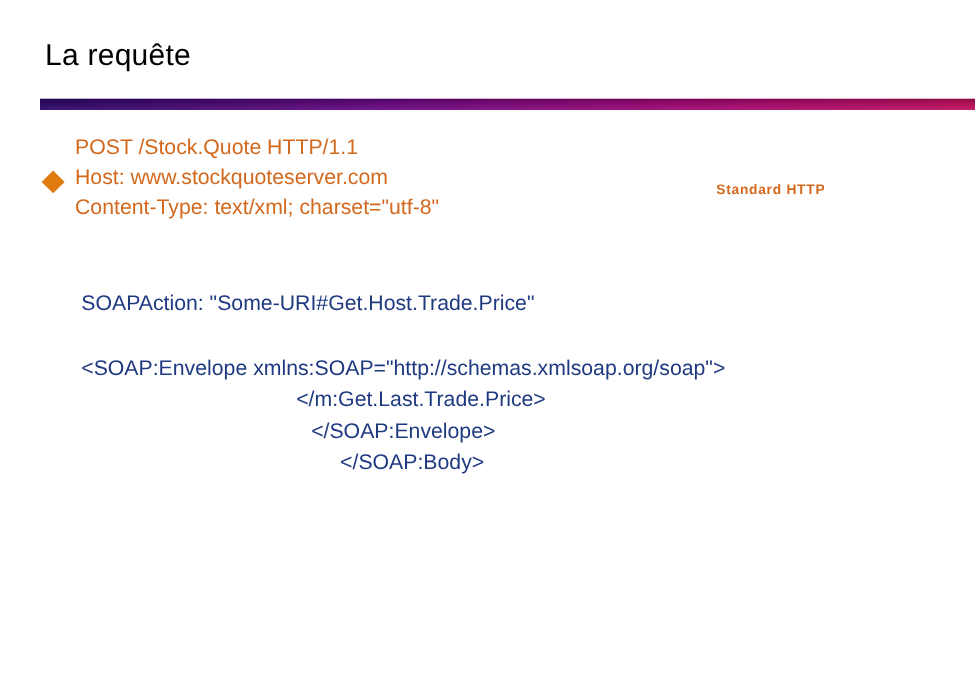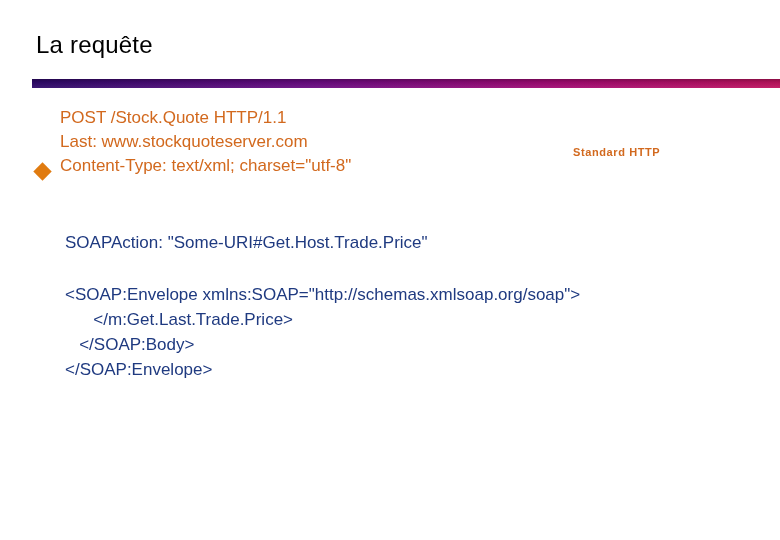--- a/index.html
+++ b/index.html
@@ -46,21 +46,21 @@
 
   
   #http-block {
     position: absolute;
     left: 36px;
     top: 106px;
     width: 470px;
   }
   #bullet-row {
     display: flex;
-    align-items: flex-end;
+    align-items: center;
   }
   #bullet-diamond {
     width: 13px;
     height: 13px;
     margin-top: 6px;
     margin-right: 11px;
     flex: 0 0 auto;
     background: #e07b10;
     transform: rotate(45deg);
   }
@@ -97,45 +97,46 @@
   }
 
   
   #xml-block {
     position: absolute;
     left: 65px;
     top: 282px;
     font-size: 17px;
     line-height: 25px;
     color: #1f3a80;
+    text-align: center;
   }
   #xml-block .xml-line {
     white-space: pre;
   }
 </style>
 </head>
 <body>
 
 <div id="slide-title">La requête</div>
 
 <div id="title-rule"></div>
 
 <div id="http-block">
   <div id="bullet-row">
     <span id="bullet-diamond"></span>
     <div class="http-lines">
       <div>POST /Stock.Quote HTTP/1.1</div>
-      <div>Last: www.stockquoteserver.com</div>
+      <div>Host: www.stockquoteserver.com</div>
       <div>Content-Type: text/xml; charset="utf-8"</div>
     </div>
   </div>
 </div>
 
 <div id="standard-http-label">Standard HTTP</div>
 
 <div id="soapaction-line">SOAPAction: "Some-URI#Get.Host.Trade.Price"</div>
 
 <div id="xml-block">
   <div class="xml-line">&lt;SOAP:Envelope xmlns:SOAP="http://schemas.xmlsoap.org/soap"&gt;</div>
   <div class="xml-line">      &lt;/m:Get.Last.Trade.Price&gt;</div>
+  <div class="xml-line">&lt;/SOAP:Envelope&gt;</div>
   <div class="xml-line">   &lt;/SOAP:Body&gt;</div>
-  <div class="xml-line">&lt;/SOAP:Envelope&gt;</div>
 </div>
 
 </body></html>

